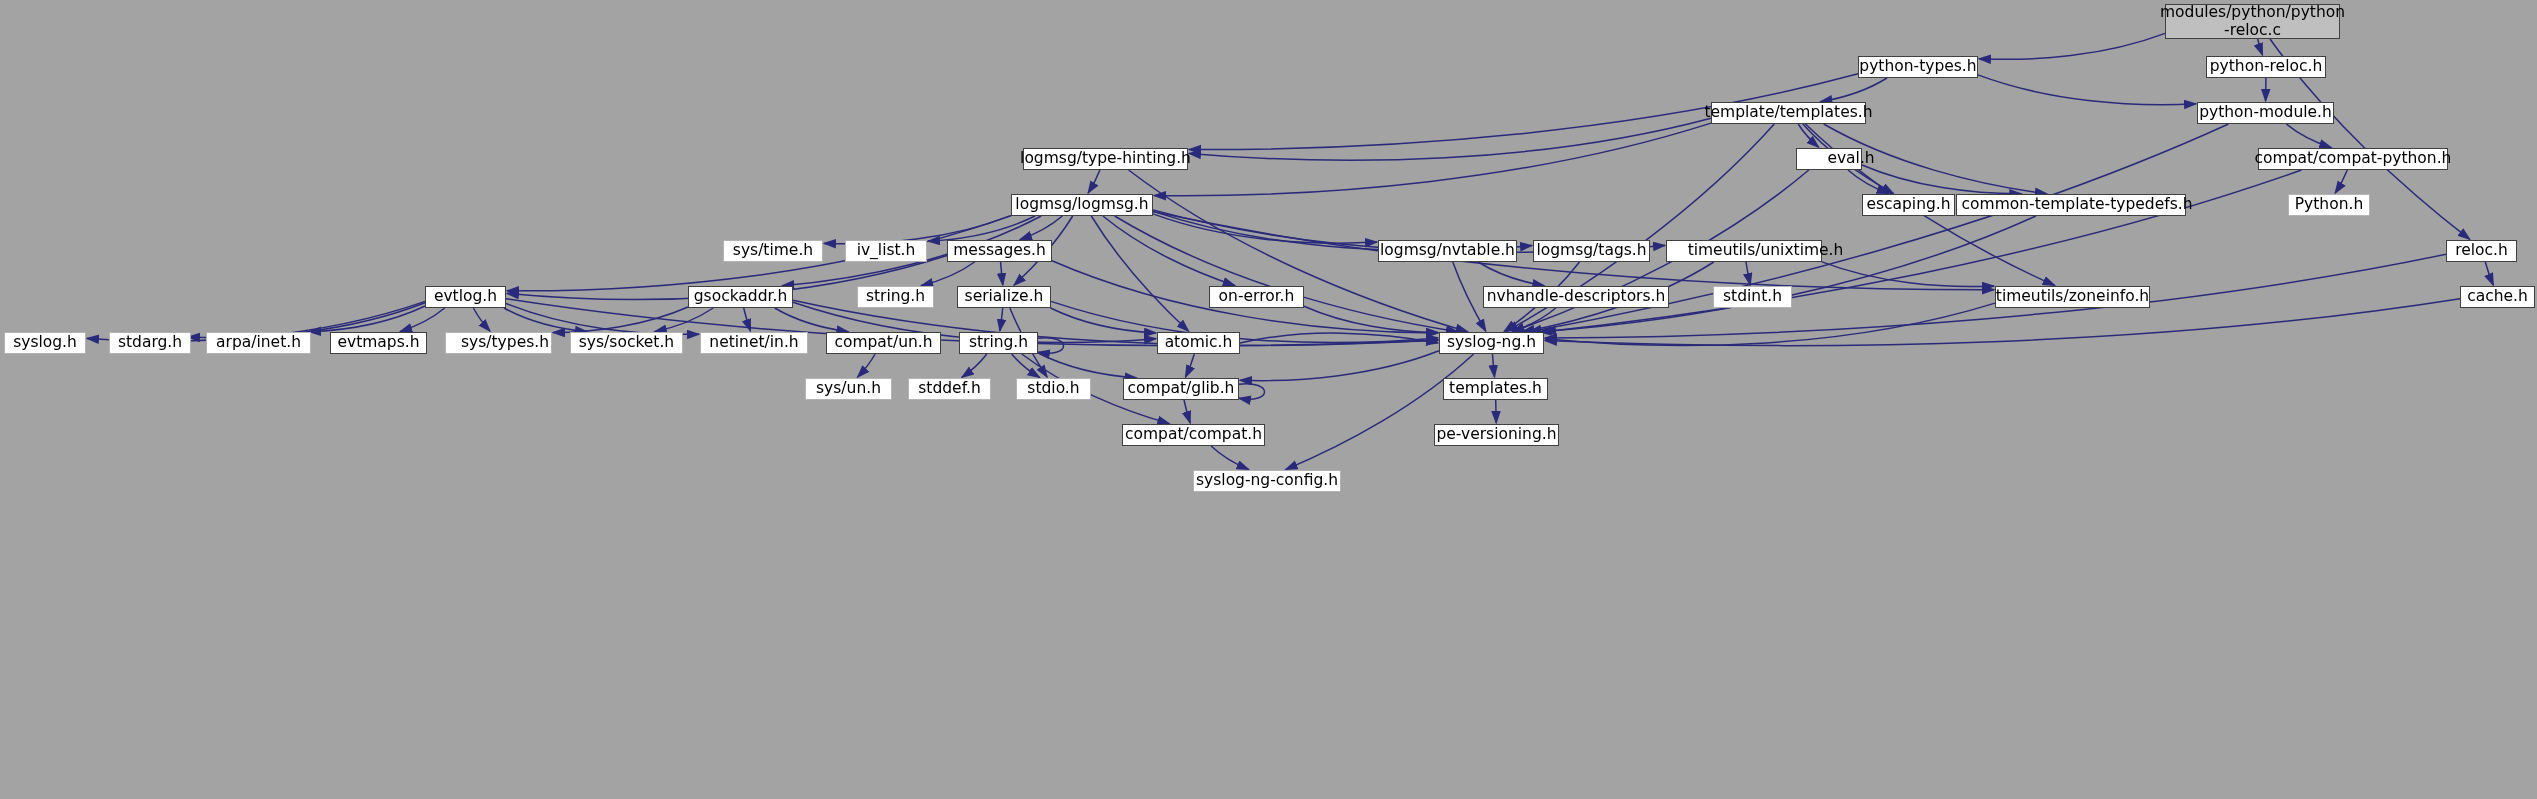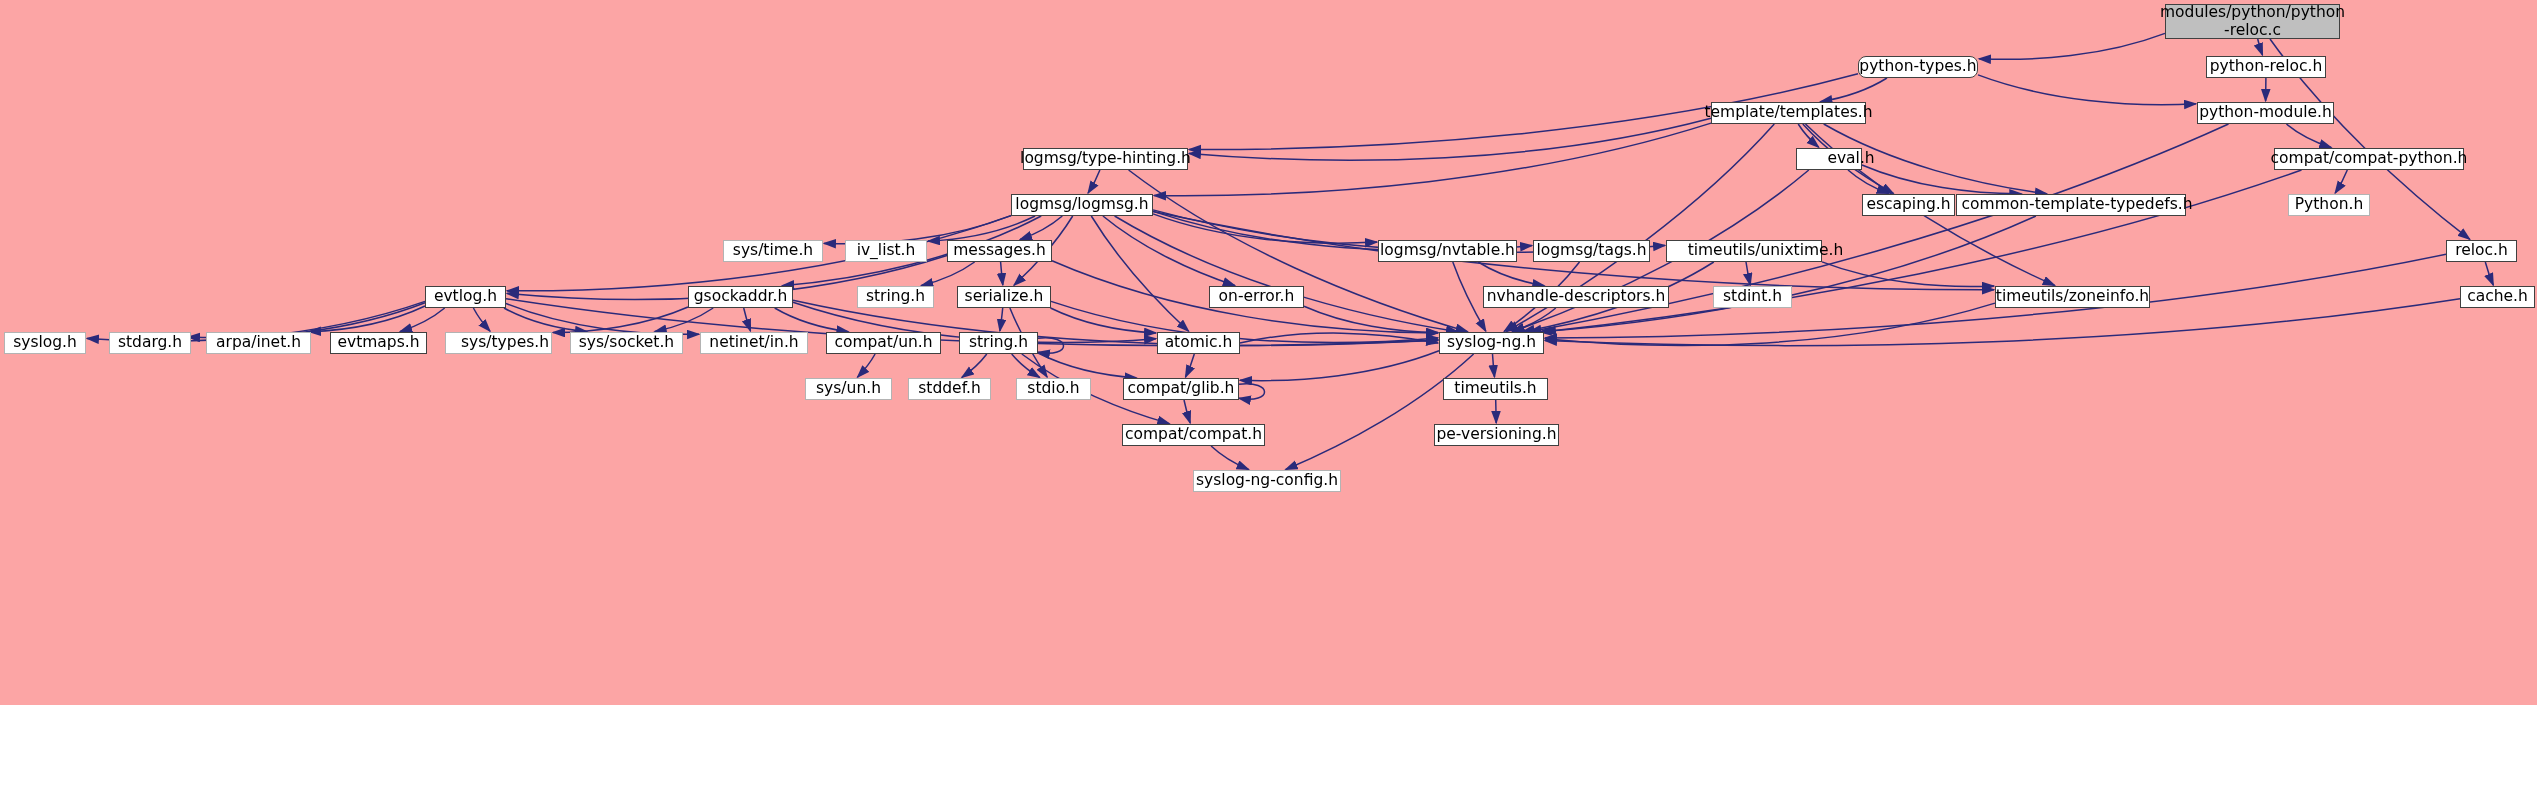--- a/index.html
+++ b/index.html
@@ -1,17 +1,17 @@
 <!DOCTYPE html>
 <html><head>
 <meta charset="utf-8">
 <style>
   html,body{margin:0;padding:0;background:#ffffff;}
   body{font-family:"DejaVu Sans","Liberation Sans",sans-serif;}
-  #graph{position:relative;width:2537px;height:705px;background:#fca5a5;overflow:hidden;}
+  #graph{position:relative;width:2537px;height:799px;background:#a3a3a3;overflow:hidden;}
   #edges{position:absolute;left:0;top:0;width:2537px;height:799px;}
   .node{
     position:absolute;
     box-sizing:border-box;
     display:flex;align-items:center;justify-content:center;
     text-align:center;
     font-size:15.5px;
     line-height:1.12;
     color:#000000;
     background:#ffffff;
@@ -116,27 +116,27 @@
         <path marker-end="url(#ah)" d="M1184.0,400.0 C1185.7,408.1 1188.2,416.9 1190.2,423.0"></path>
         <path marker-end="url(#ah)" d="M1211.1,446.0 C1222.2,456.4 1236.8,464.6 1248.6,469.5"></path>
         <path marker-end="url(#ah)" d="M1495.7,400.0 C1495.9,407.9 1496.1,416.8 1496.2,423.0"></path>
         <path marker-end="url(#ah)" d="M2485.3,262.0 C2487.5,270.1 2490.7,279.0 2493.3,285.1"></path>
         <path marker-end="url(#ah)" d="M2446.0,254.3 C2151.4,315.4 1816.8,336.9 1545.0,338.0"></path>
         <path marker-end="url(#ah)" d="M2460.0,298.7 C2159.3,346.1 1819.9,352.0 1545.0,340.6"></path>
       </g>
   </svg>
   <div id="nodes">
       <div class="node root local" style="left: 2165px; top: 4px; width: 175px; height: 35px;">modules/python/python<br>-reloc.c</div>
-      <div class="node local" style="left: 1858px; top: 56px; width: 120px; height: 22px; border-radius: 8px;">python-types.h</div>
+      <div class="node local" style="left: 1858px; top: 56px; width: 120px; height: 22px;">python-types.h</div>
       <div class="node local" style="left: 2206px; top: 56px; width: 120px; height: 22px;">python-reloc.h</div>
       <div class="node local" style="left: 1711px; top: 102px; width: 155px; height: 22px;">template/templates.h</div>
       <div class="node local" style="left: 2197px; top: 102px; width: 137px; height: 22px;">python-module.h</div>
       <div class="node local" style="left: 1023px; top: 148px; width: 165px; height: 22px;">logmsg/type-hinting.h</div>
       <div class="node local" style="left: 1796px; top: 148px; width: 66px; height: 22px; padding-left: 44px;">eval.h</div>
-      <div class="node local" style="left: 2258px; top: 148px; width: 190px; height: 22px; margin-left: 16px;">compat/compat-python.h</div>
+      <div class="node local" style="left: 2258px; top: 148px; width: 190px; height: 22px;">compat/compat-python.h</div>
       <div class="node local" style="left: 1011px; top: 194px; width: 142px; height: 22px;">logmsg/logmsg.h</div>
       <div class="node local" style="left: 1862px; top: 194px; width: 93px; height: 22px;">escaping.h</div>
       <div class="node local" style="left: 1956px; top: 194px; width: 230px; height: 22px; padding-left: 12px;">common-template-typedefs.h</div>
       <div class="node system" style="left: 2288px; top: 194px; width: 82px; height: 22px;">Python.h</div>
       <div class="node local" style="left: 2446px; top: 240px; width: 71px; height: 22px;">reloc.h</div>
       <div class="node system" style="left: 723px; top: 240px; width: 100px; height: 22px;">sys/time.h</div>
       <div class="node system" style="left: 845px; top: 240px; width: 82px; height: 22px;">iv_list.h</div>
       <div class="node local" style="left: 947px; top: 240px; width: 105px; height: 22px;">messages.h</div>
       <div class="node local" style="left: 1378px; top: 240px; width: 139px; height: 22px;">logmsg/nvtable.h</div>
       <div class="node local" style="left: 1533px; top: 240px; width: 117px; height: 22px;">logmsg/tags.h</div>
@@ -158,18 +158,18 @@
       <div class="node system" style="left: 570px; top: 332px; width: 113px; height: 22px;">sys/socket.h</div>
       <div class="node system" style="left: 700px; top: 332px; width: 108px; height: 22px;">netinet/in.h</div>
       <div class="node local" style="left: 826px; top: 332px; width: 115px; height: 22px;">compat/un.h</div>
       <div class="node local" style="left: 959px; top: 332px; width: 79px; height: 22px;">string.h</div>
       <div class="node local" style="left: 1157px; top: 332px; width: 83px; height: 22px;">atomic.h</div>
       <div class="node local" style="left: 1439px; top: 332px; width: 105px; height: 22px;">syslog-ng.h</div>
       <div class="node system" style="left: 805px; top: 378px; width: 87px; height: 22px;">sys/un.h</div>
       <div class="node system" style="left: 908px; top: 378px; width: 83px; height: 22px;">stddef.h</div>
       <div class="node system" style="left: 1016px; top: 378px; width: 75px; height: 22px;">stdio.h</div>
       <div class="node local" style="left: 1123px; top: 378px; width: 116px; height: 22px;">compat/glib.h</div>
-      <div class="node local" style="left: 1443px; top: 378px; width: 105px; height: 22px;">timeutils.h</div>
+      <div class="node local" style="left: 1443px; top: 378px; width: 105px; height: 22px;">templates.h</div>
       <div class="node local" style="left: 1122px; top: 424px; width: 143px; height: 22px;">compat/compat.h</div>
       <div class="node local" style="left: 1434px; top: 424px; width: 125px; height: 22px;">pe-versioning.h</div>
       <div class="node system" style="left: 1193px; top: 470px; width: 148px; height: 22px;">syslog-ng-config.h</div>
     </div>
 </div>
 
 </body></html>

